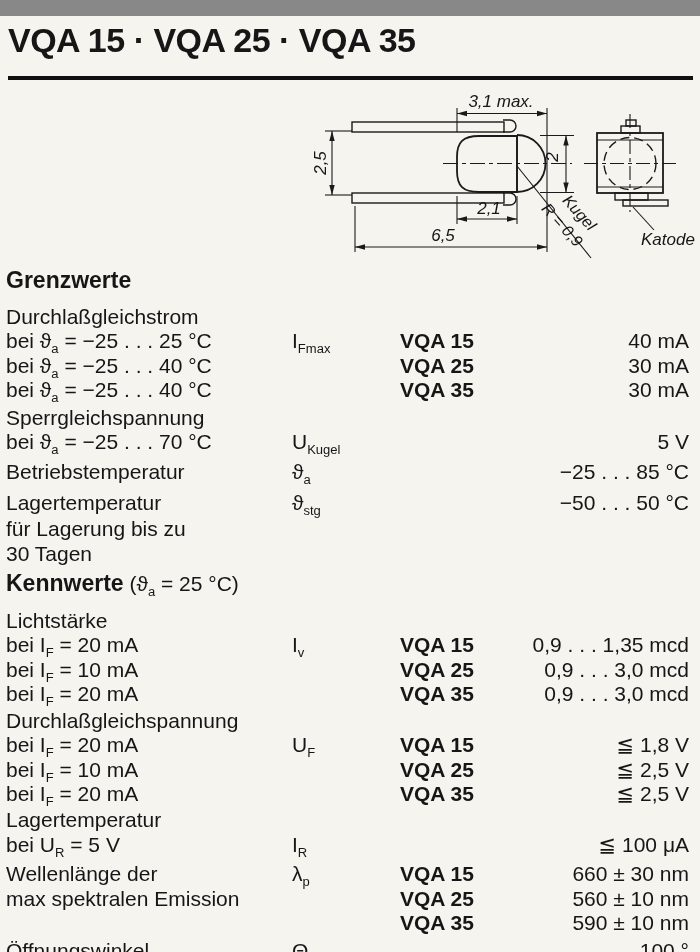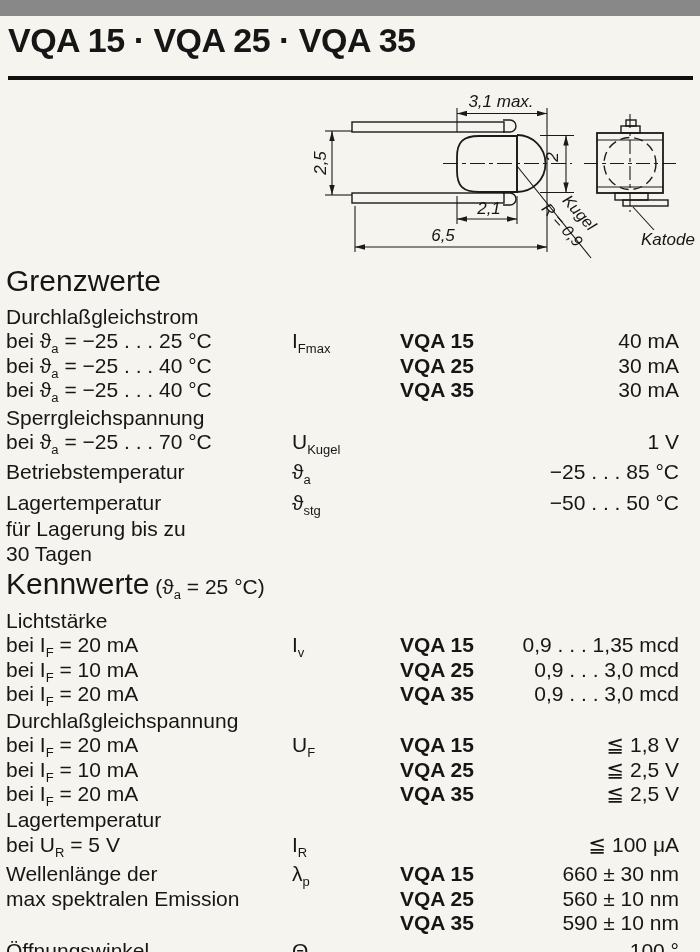--- a/index.html
+++ b/index.html
@@ -23,22 +23,22 @@
   .drawing .mid{stroke-width:1.4;}
   .drawing .thick{stroke-width:1.8;}
   .drawing .ar{fill:#1a1a1a;stroke:none;}
   .dtx{font:italic 17px "Liberation Sans","DejaVu Sans",sans-serif;fill:#161616;}
   .dtx2{font:italic 16px "Liberation Sans","DejaVu Sans",sans-serif;fill:#161616;}
   .row{position:absolute;left:0;width:700px;white-space:nowrap;font-size:21px;line-height:25px;color:#161616;}
   .c1{position:absolute;left:6px;}
   .sym{position:absolute;left:292px;font-weight:400;}
   .sym.lt{font-weight:400;}
   .typ{position:absolute;left:400px;font-weight:700;}
-  .val{position:absolute;right:21px;text-align:right;}
-  .row.heading .hd{font-weight:400;font-size:30px;}
+  .val{position:absolute;right:11px;text-align:right;}
+  .row.heading .hd{font-weight:700;font-size:23px;}
   .hrest{font-weight:400;font-size:21px;}
   sub.sb{font-size:0.62em;line-height:0;}
 </style>
 </head>
 <body>
 
 <div class="page">
 
   <div class="title">VQA 15 · VQA 25 · VQA 35</div>
   <div class="rule"></div>
@@ -145,21 +145,21 @@
         <span class="c1">bei ϑ<sub class="sb">a</sub> = −25 . . . 40 °C</span>
         <span class="typ">VQA 35</span>
         <span class="val">30 mA</span>
       </div>
       <div class="row" style="top: 389px;">
         <span class="c1">Sperrgleichspannung</span>
       </div>
       <div class="row" style="top: 413px;">
         <span class="c1">bei ϑ<sub class="sb">a</sub> = −25 . . . 70 °C</span>
         <span class="sym">U<sub class="sb">Kugel</sub></span>
-        <span class="val">1 V</span>
+        <span class="val">5 V</span>
       </div>
       <div class="row" style="top: 443px;">
         <span class="c1">Betriebstemperatur</span>
         <span class="sym">ϑ<sub class="sb">a</sub></span>
         <span class="val">−25 . . . 85 °C</span>
       </div>
       <div class="row" style="top: 474px;">
         <span class="c1">Lagertemperatur</span>
         <span class="sym">ϑ<sub class="sb">stg</sub></span>
         <span class="val">−50 . . . 50 °C</span>

